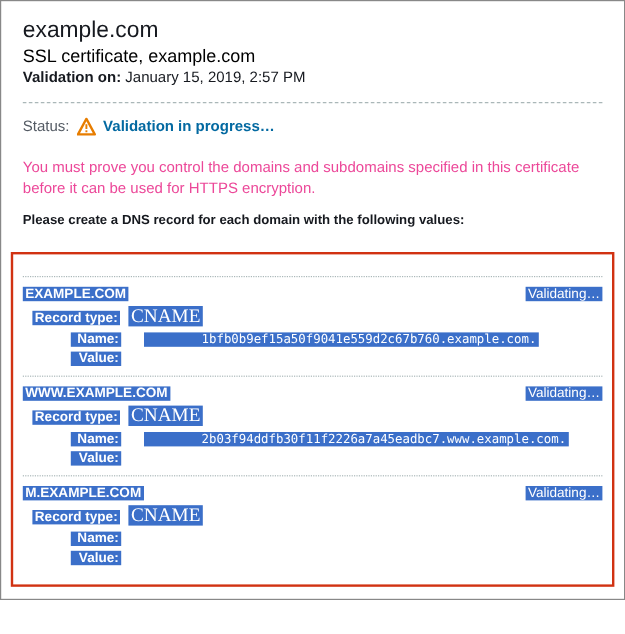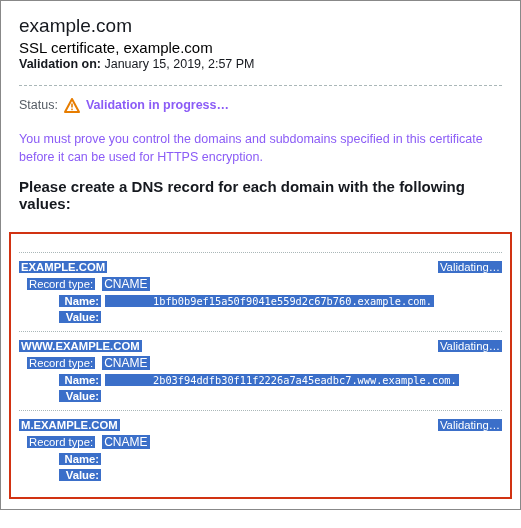--- a/index.html
+++ b/index.html
@@ -38,38 +38,38 @@
     }
     .status-line {
       font-size: 12.5px;
       color: #16191f;
       margin-bottom: 16px;
       display: flex;
       align-items: flex-start;
       gap: 4px;
     }
     .status-line .status-label-text { color:#545b64; }
-    .status-text { font-weight: 700; color: #8b5cf6; }
+    .status-text { font-weight: 700; color: #0369a1; }
     .warn-icon {
       display: inline-flex;
       align-items: center;
       justify-content: center;
       width: 16px;
       height: 16px;
       margin: 0 2px;
     }
     .warn-icon svg { width: 16px; height: 16px; }
     .help-text {
       font-size: 12.5px;
-      color: #8b5cf6;
+      color: #ec4899;
       line-height: 1.45;
       margin-bottom: 12px;
     }
     .instruction {
-      font-size: 15px;
+      font-size: 11px;
       font-weight: 700;
       color: #16191f;
       margin-bottom: 10px;
     }
     .records-box {
       border: 2px solid #d13212;
       padding: 10px 8px 12px 8px;
       margin: 0 8px 10px 8px;
     }
     .dotted-divider {
@@ -84,25 +84,25 @@
       align-items: center;
       margin-bottom: 4px;
     }
     .hl {
       background: #3b6fc9;
       color: #fff;
       padding: 0 2px;
     }
     .record-domain { font-weight: 700; }
     .record-type-row { margin-bottom: 4px; padding-left: 8px; }
-    .record-type-row .lbl { font-weight: 400; }
-    .record-type-row .val { font-family: Liberation Sans, sans-serif; font-size: 12px; margin-left: 4px;}
+    .record-type-row .lbl { font-weight: 700; }
+    .record-type-row .val { font-family: Liberation Serif, serif; font-size: 16px; margin-left: 4px;}
     .kv-row {
       display: flex;
-      gap: 4px;
+      gap: 19px;
       padding-left: 40px;
       margin-bottom: 4px;
       align-items: baseline;
     }
     .kv-row .klabel {
       font-weight: 700;
       text-align: right;
       min-width: 42px;
       display: inline-block;
     }

